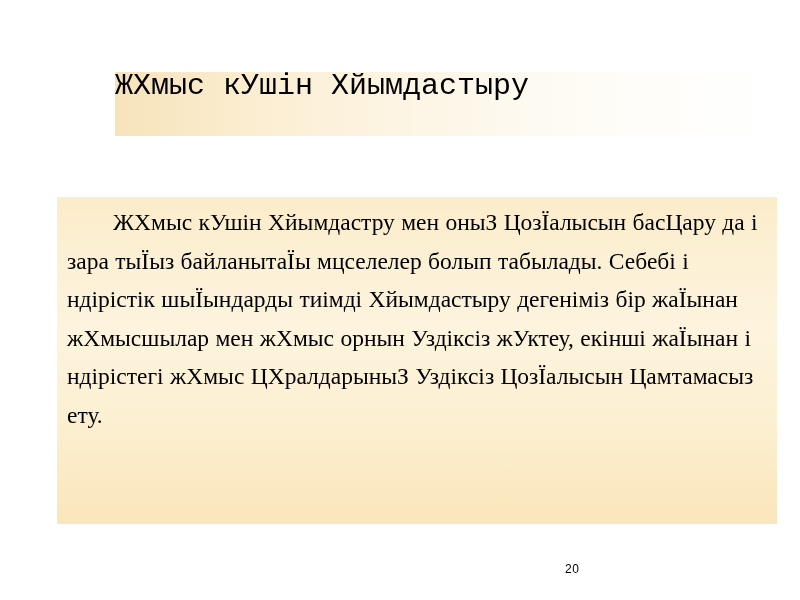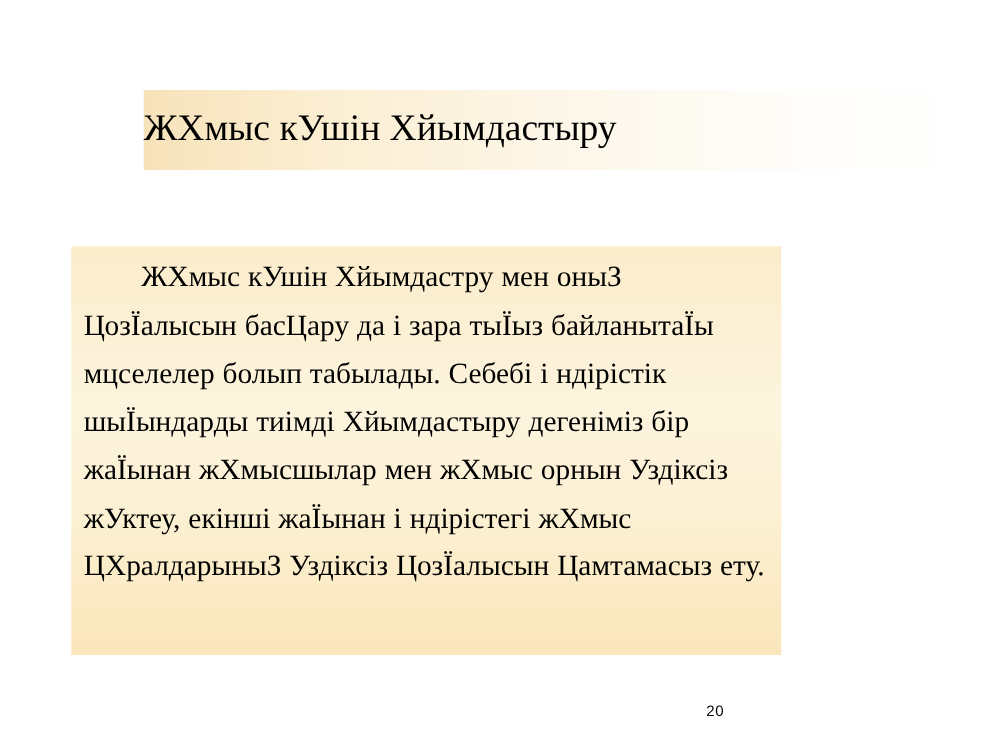--- a/index.html
+++ b/index.html
@@ -31,41 +31,42 @@
     top: 72px;
     width: 662px;
     height: 64px;
     background: linear-gradient(to right,
                 #f7e3ba 0%,
                 #fbeed2 22%,
                 #fdf6e7 48%,
                 #fefcf6 72%,
                 #ffffff 100%);
     display: flex;
-    align-items: center;
+    align-items: flex-start;
+    font-family: Liberation Mono, monospace;
   }
 
   #title-text {
     margin: 0;
     padding: 0 0 0 0;
     font-size: 30px;
     font-weight: normal;
     line-height: 1.05;
     color: #000000;
     letter-spacing: 0px;
     white-space: nowrap;
     transform: translateY(-1px);
   }
 
   
   #body-block {
     position: absolute;
     left: 57px;
     top: 197px;
-    width: 568px;
+    width: 720px;
     height: 327px;
     background: linear-gradient(to bottom,
                 #fbecca 0%,
                 #fcf0d4 18%,
                 #fdf4de 40%,
                 #fcf0d2 68%,
                 #fbe9c2 88%,
                 #fae6bb 100%);
     box-sizing: border-box;
     padding: 6px 6px 6px 10px;

